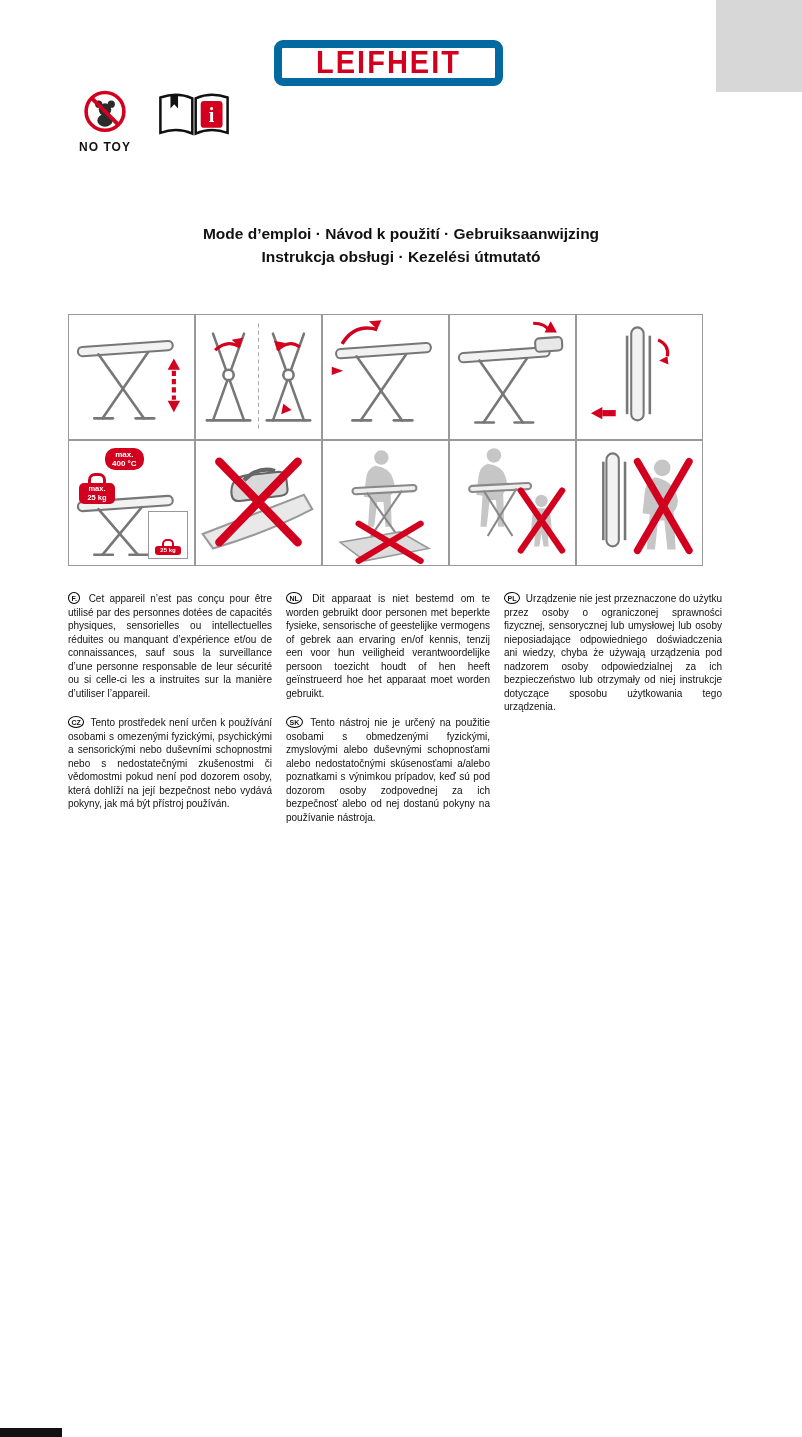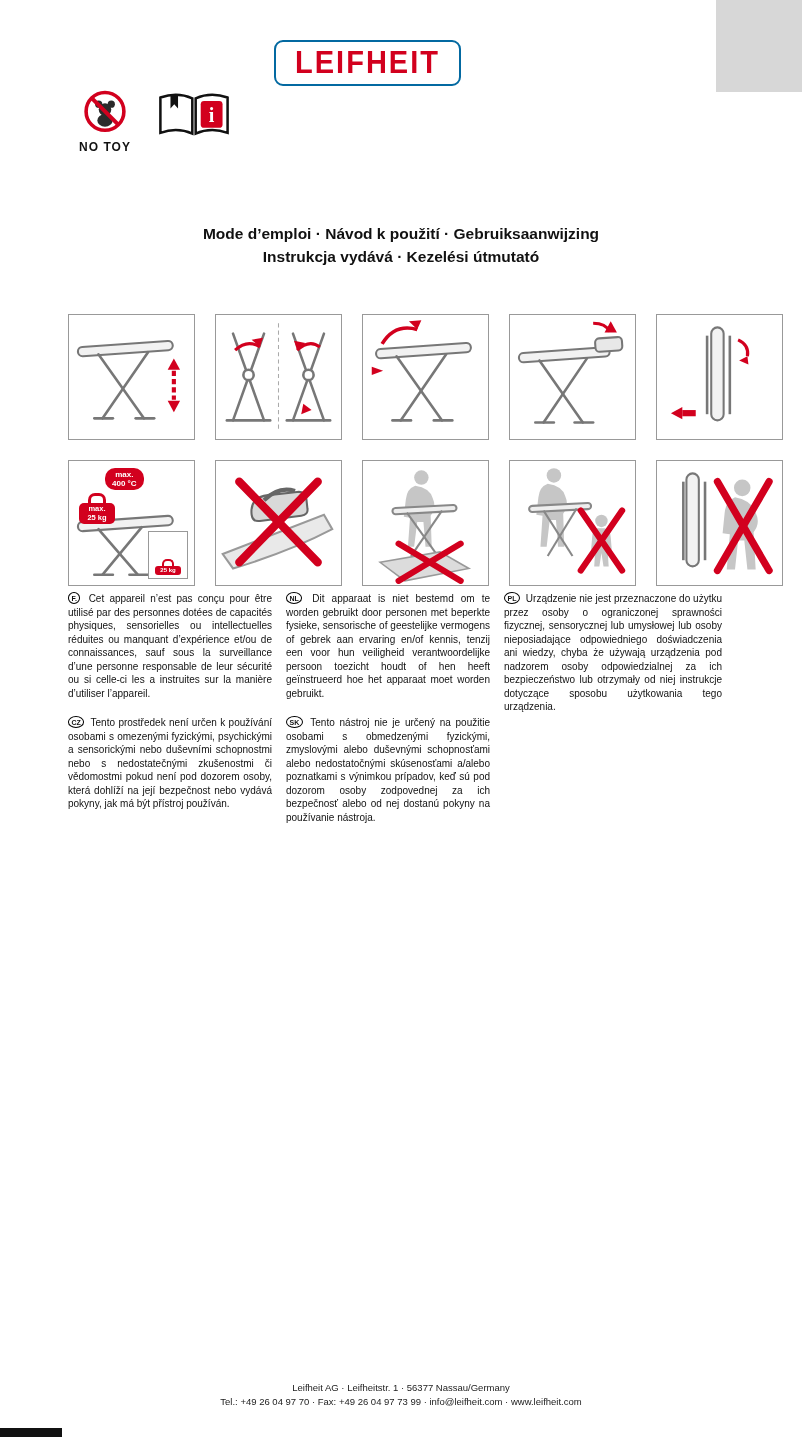--- a/index.html
+++ b/index.html
@@ -1,32 +1,32 @@
 <!DOCTYPE html>
 <html><head>
 <meta charset="utf-8">
 <style>
   html,body{margin:0;padding:0;background:#fff;}
   .page{position:relative;width:802px;height:1437px;background:#fff;overflow:hidden;
         font-family:"Liberation Sans", sans-serif;color:#1a1a1a;}
   .scan-shadow{position:absolute;left:716px;top:0;width:86px;height:92px;background:#d7d7d7;}
   
-  .logo{position:absolute;left:274px;top:40px;width:187px;height:46px;border:2px solid #0369a1;
+  .logo{position:absolute;left:274px;top:40px;width:229px;height:46px;border:8px solid #0369a1;
         border-radius:9px;display:flex;align-items:center;justify-content:center;background:#fff;box-sizing:border-box;}
   .logo span{color:#d2001e;font-weight:900;font-size:29px;letter-spacing:2px;transform:scaleY(1.05);}
   
   .no-toy{position:absolute;left:78px;top:88px;width:54px;text-align:center;}
   .no-toy .lbl{display:block;font-size:12px;font-weight:bold;color:#111;margin-top:-2px;letter-spacing:1px;}
   .book-icon{position:absolute;left:152px;top:90px;width:84px;height:48px;}
   
   .title{position:absolute;left:0;top:222px;width:100%;text-align:center;font-weight:bold;
          font-size:15.5px;line-height:1.5;color:#111;}
   
   .panels{position:absolute;left:68px;top:314px;display:grid;grid-template-columns:repeat(5,127px);
-          grid-auto-rows:126px;gap:20px;}
+          grid-auto-rows:126px;gap:0;}
   .panel{border:1px solid #999;background:#fff;box-sizing:border-box;position:relative;}
   .panel svg{width:100%;height:100%;display:block;}
   
   .badge-temp{position:absolute;top:7px;left:36px;background:#d2001e;color:#fff;border-radius:10px;
               padding:2px 7px;font-size:8px;font-weight:bold;text-align:center;line-height:1.15;}
   .weight{position:absolute;top:32px;left:10px;width:36px;text-align:center;}
   .weight .handle{width:12px;height:7px;border:3px solid #d2001e;border-bottom:none;
                   border-radius:7px 7px 0 0;margin:0 auto;}
   .weight .body{background:#d2001e;color:#fff;border-radius:5px;padding:2px 2px;
                 font-size:7.5px;font-weight:bold;line-height:1.15;}
@@ -76,21 +76,21 @@
       <path d="M10 9 Q30 2 48 10 L48 52 Q30 44 10 51 Z" fill="#fff" stroke="#111" stroke-width="3"></path>
       <path d="M90 9 Q70 2 52 10 L52 52 Q70 44 90 51 Z" fill="#fff" stroke="#111" stroke-width="3"></path>
       <path d="M22 7 l9 0 0 15 -4.5 -5 -4.5 5 z" fill="#111"></path>
       <rect x="58" y="13" width="26" height="32" rx="4" fill="#d2001e"></rect>
       <text x="71" y="38" text-anchor="middle" fill="#fff" font-size="24" font-weight="bold" font-family="Liberation Serif, serif">i</text>
     </svg>
   </div>
 
   <div class="title">
     <span>Mode d’emploi · Návod k použití · Gebruiksaanwijzing</span><br>
-    <span>Instrukcja vydává · Kezelési útmutató</span>
+    <span>Instrukcja obsługi · Kezelési útmutató</span>
   </div>
 
   <div class="panels">
 
     <div class="panel">
       <svg viewBox="0 0 120 120">
         <rect x="8" y="28" width="92" height="9" rx="4.5" fill="#f2f2f2" stroke="#777" stroke-width="2" transform="rotate(-4 54 32)"></rect>
         <g stroke="#777" stroke-width="2.5" fill="none" stroke-linecap="round">
           <line x1="28" y1="38" x2="72" y2="100"></line>
             <line x1="76" y1="36" x2="32" y2="100"></line>
@@ -282,20 +282,16 @@
       </p>
     </div>
     <div class="col">
       <p class="para">
         <span class="lang-code">PL</span>
         <span>Urządzenie nie jest przeznaczone do użytku przez osoby o ograniczonej sprawności fizycznej, sensorycznej lub umysłowej lub osoby nieposiadające odpowiedniego doświadczenia ani wiedzy, chyba że używają urządzenia pod nadzorem osoby odpowiedzialnej za ich bezpieczeństwo lub otrzymały od niej instrukcje dotyczące sposobu użytkowania tego urządzenia.</span>
       </p>
     </div>
   </div>
 
-  <div class="footer">
-    <div>Leifheit AG · Leifheitstr. 1 · 56377 Nassau/Germany</div>
-    <div>Tel.: +49 26 04 97 70 · Fax: +49 26 04 97 73 99 · info@leifheit.com · www.leifheit.com</div>
-  </div>
 
   <div class="corner-bar"></div>
 
 </div>
 
 </body></html>

